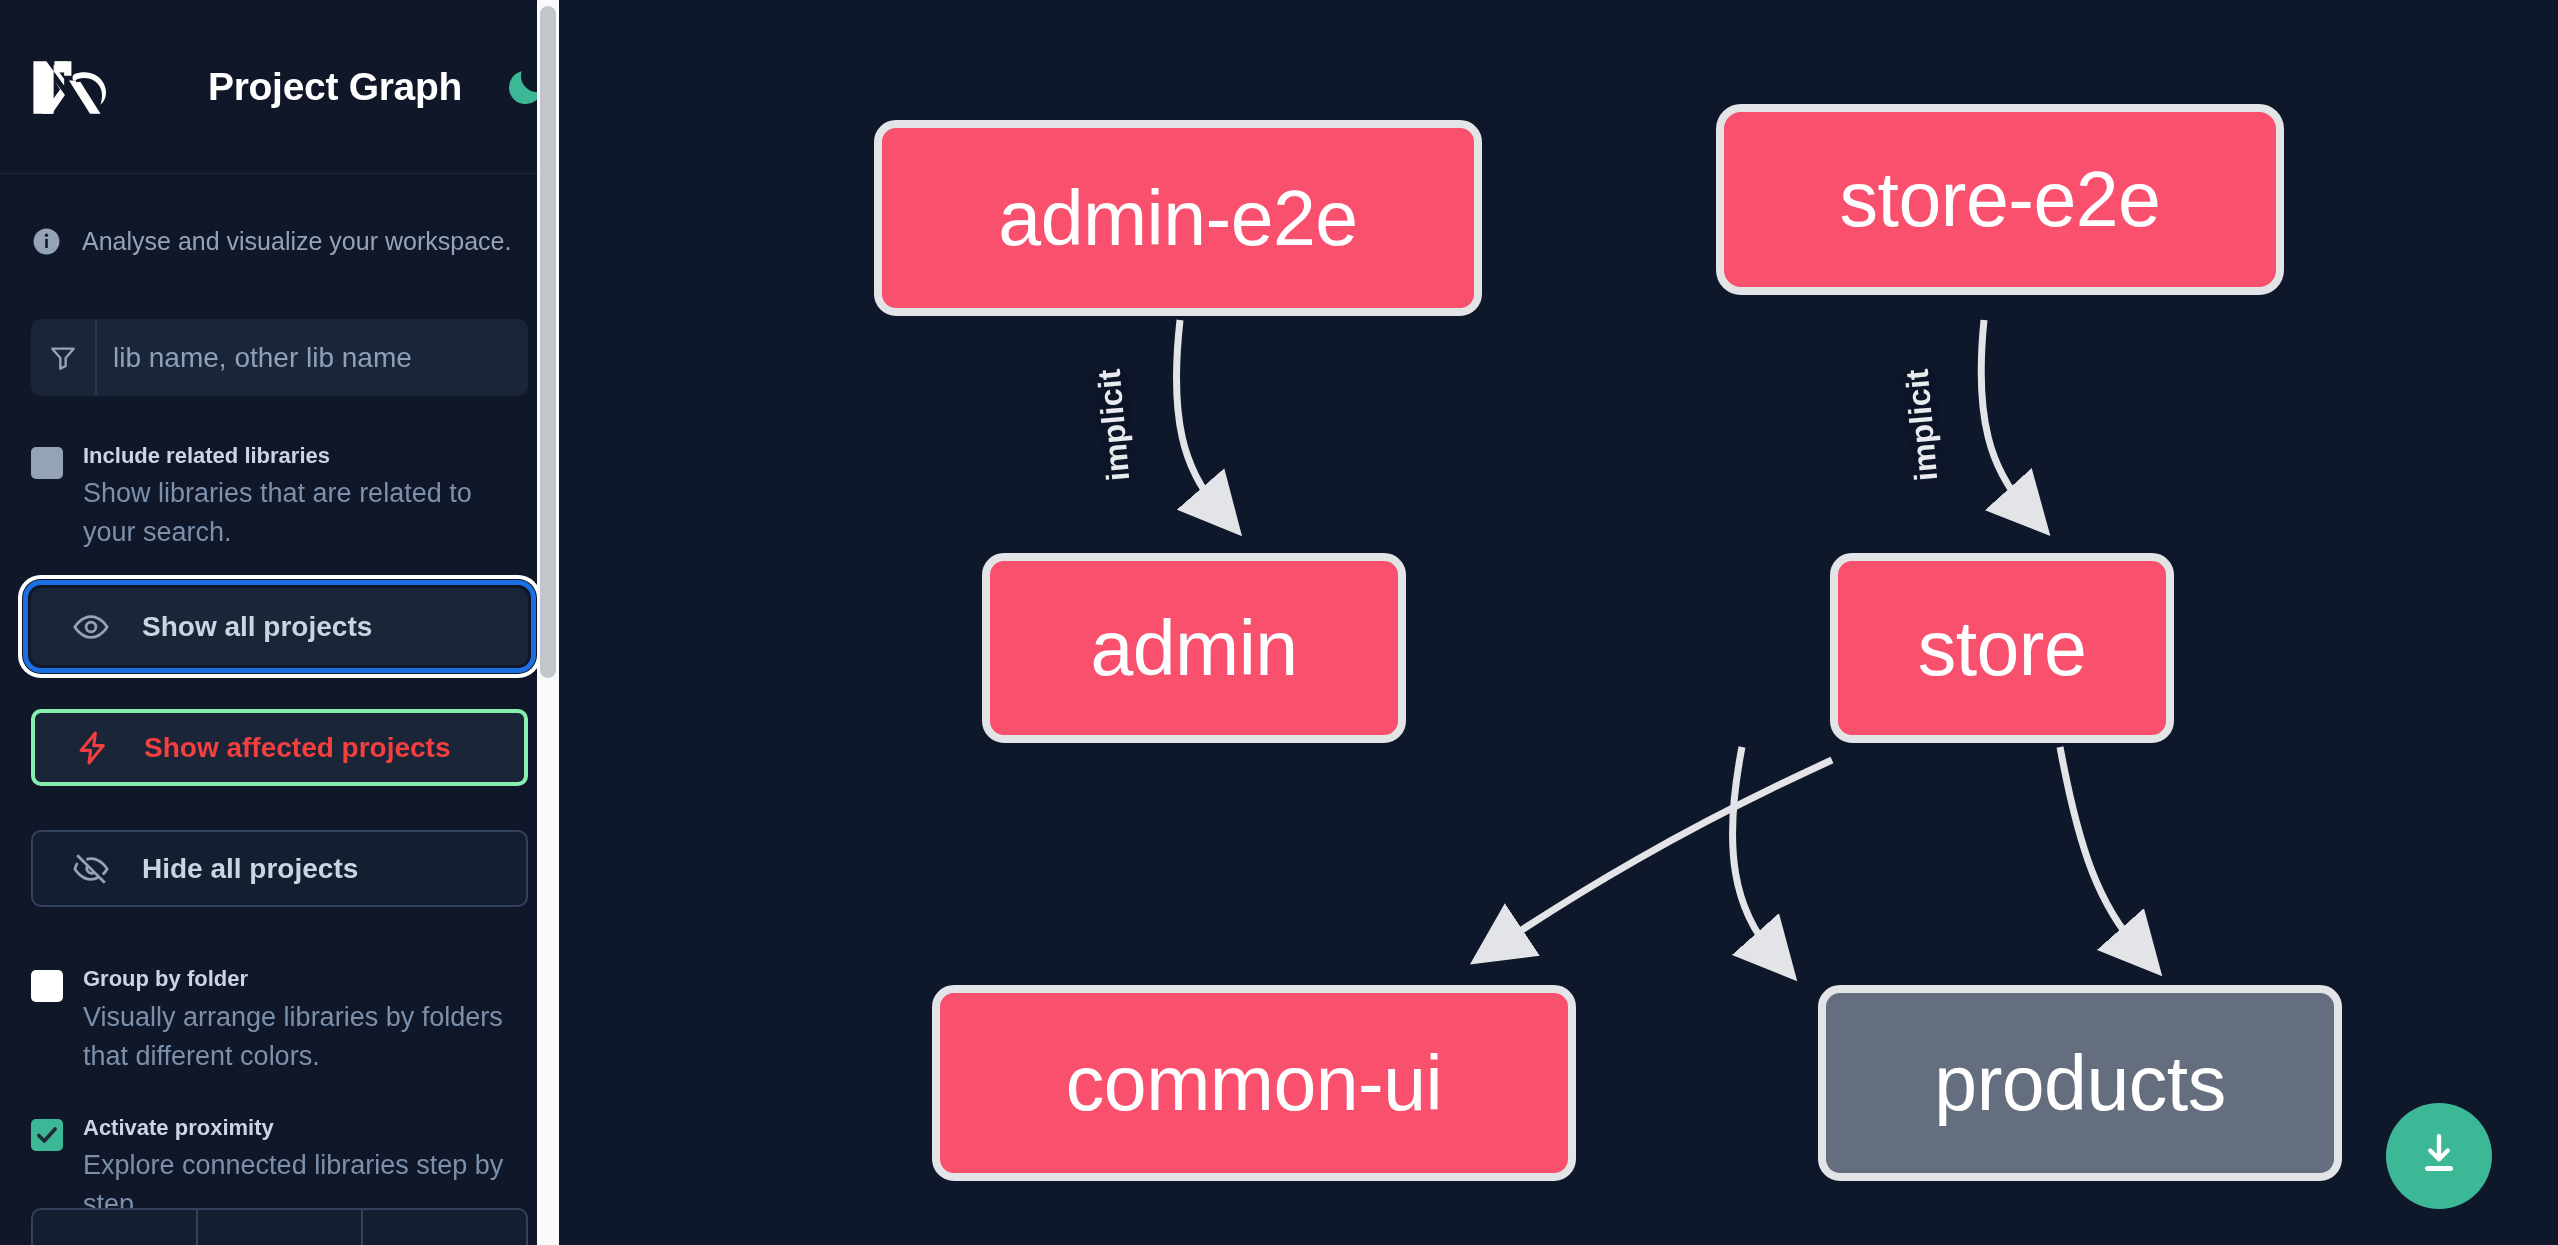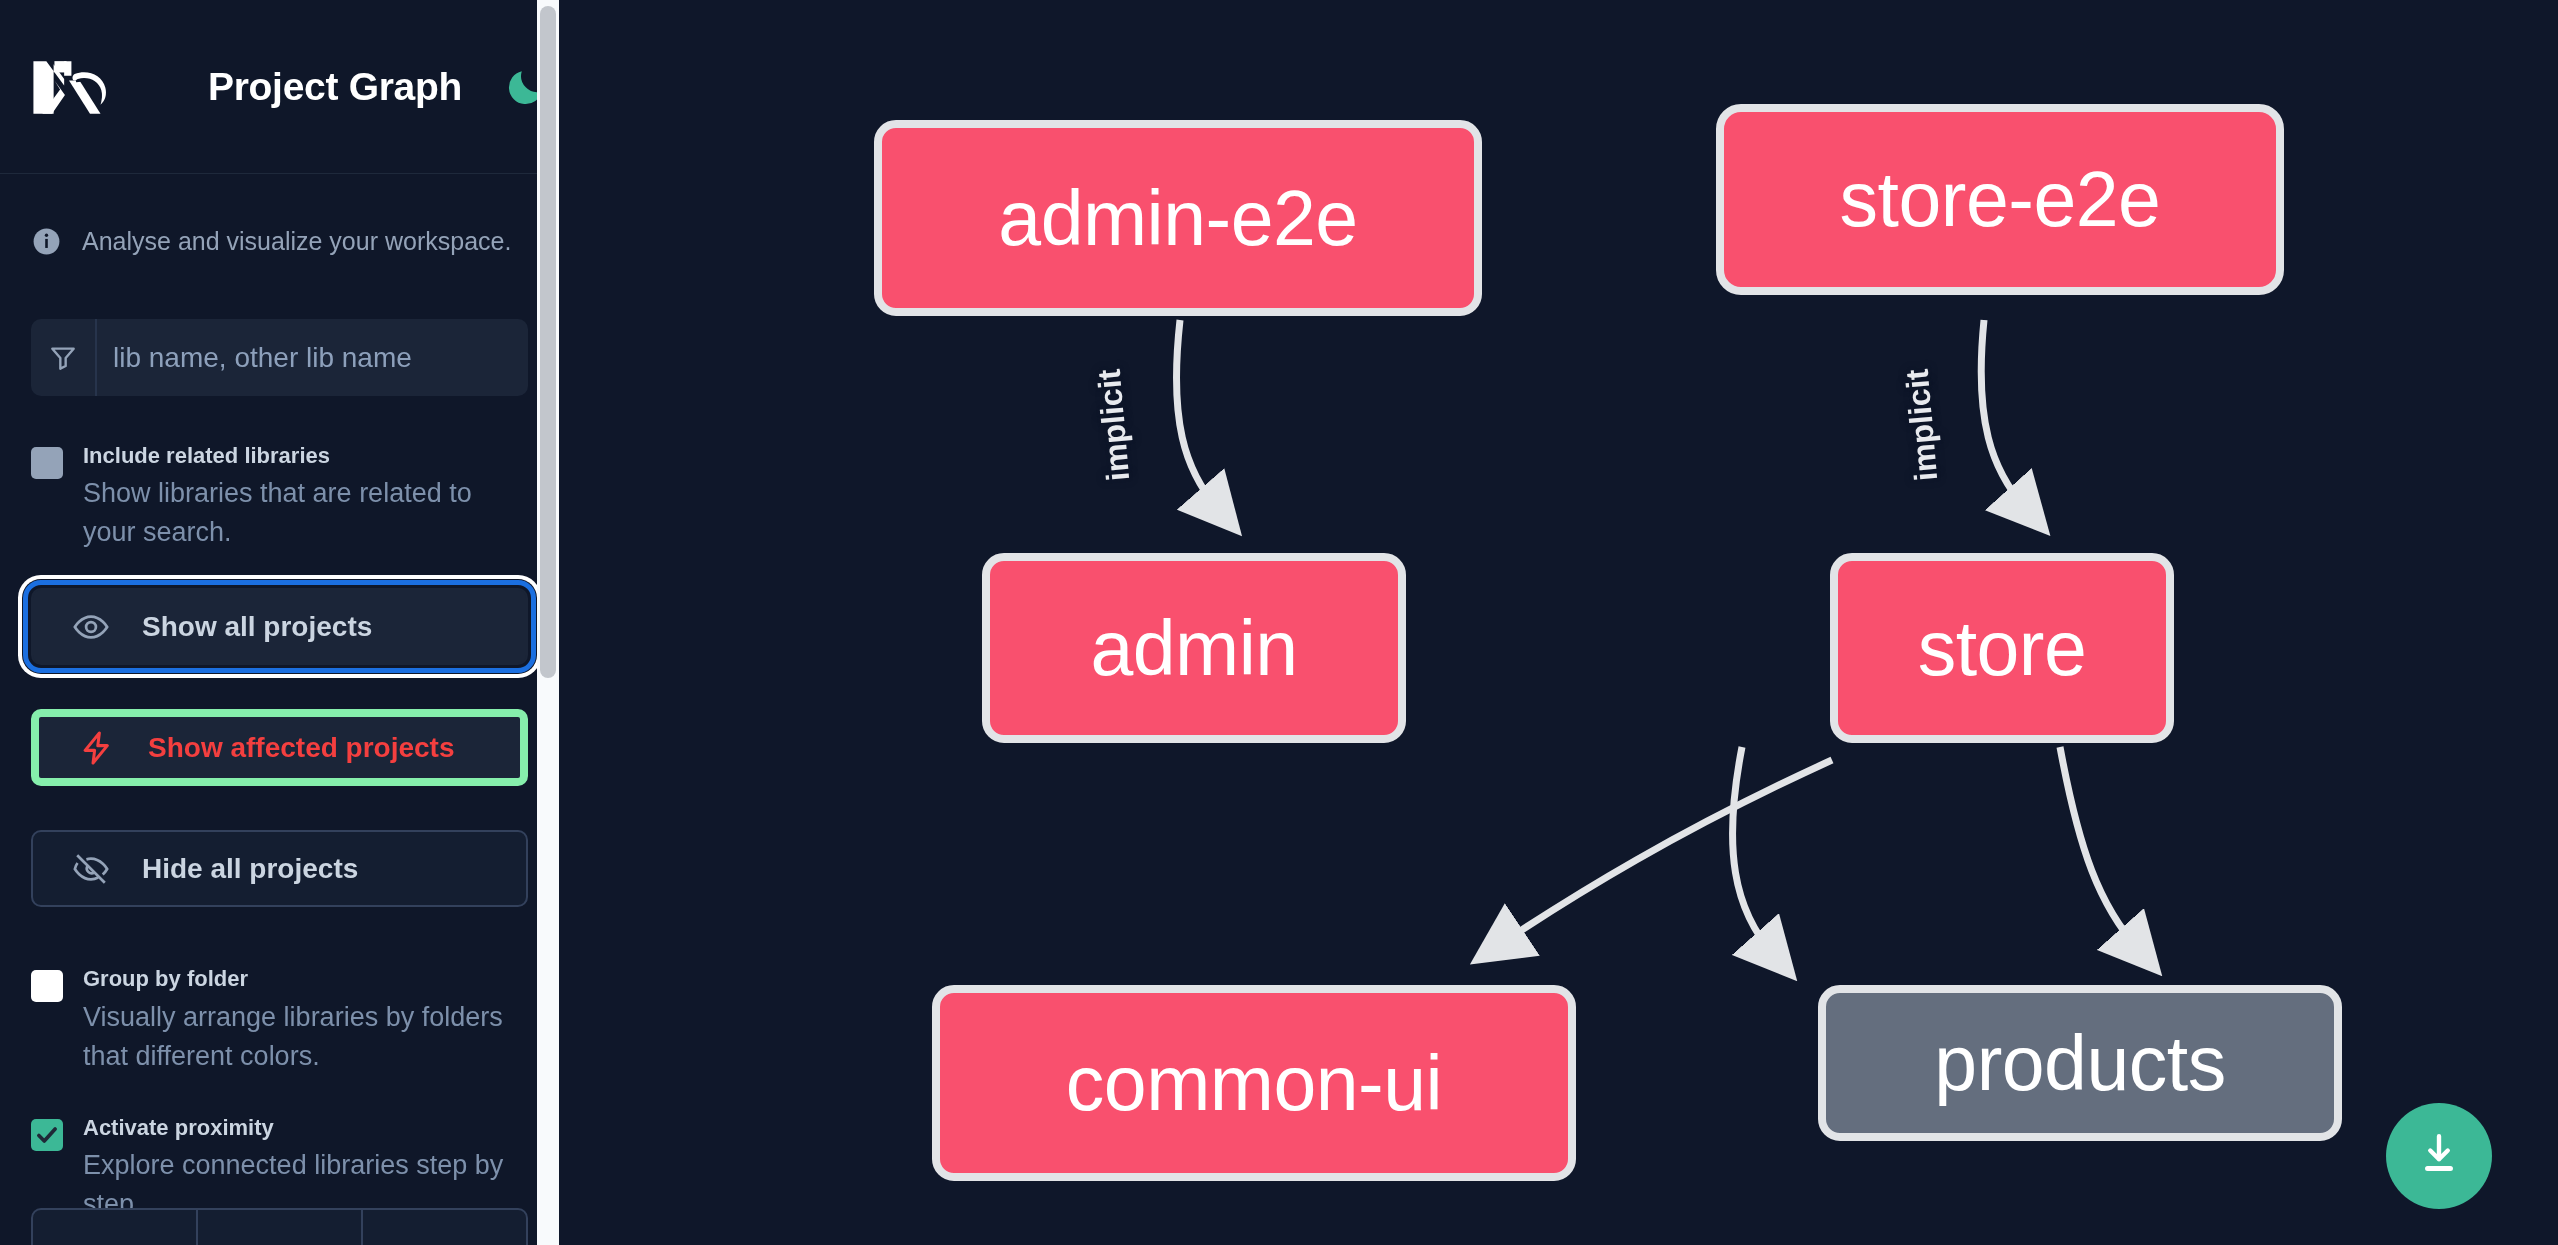--- a/index.html
+++ b/index.html
@@ -100,21 +100,21 @@
   .btn-show-all {
     margin-top: 36px;
     border: 2px solid #1b2538;
     color: #cbd5e1;
     outline: 5px solid #1b6fe0;
     outline-offset: 3px;
     box-shadow: 0 0 0 9px #0f1729, 0 0 0 13px #ffffff;
   }
   .btn-affected {
     margin-top: 44px;
-    border: 8px solid #86efac;
+    border: 4px solid #86efac;
     color: #f43f3f;
     background: #1b2538;
   }
   .btn-hide {
     margin-top: 44px;
     border: 2px solid #33415c;
     color: #cbd5e1;
     background: #141e31;
   }
   .btn .ico { width: 40px; height: 40px; flex: 0 0 40px; display:flex; align-items:center; justify-content:center; }
@@ -328,21 +328,21 @@
     </div>
     <div class="node pink" style="left:423px; top:553px; width:424px; height:190px;">
       <span>admin</span>
     </div>
     <div class="node pink" style="left:1271px; top:553px; width:344px; height:190px;">
       <span>store</span>
     </div>
     <div class="node pink" style="left:373px; top:985px; width:644px; height:196px;">
       <span>common-ui</span>
     </div>
-    <div class="node grey" style="left:1259px; top:985px; width:524px; height:156px;">
+    <div class="node grey" style="left:1259px; top:985px; width:524px; height:196px;">
       <span>products</span>
     </div>
 
     <div class="edge-label" style="left:555px; top:425px; transform:translate(-50%,-50%) rotate(-95deg);">implicit</div>
     <div class="edge-label" style="left:1363px; top:425px; transform:translate(-50%,-50%) rotate(-95deg);">implicit</div>
 
     <div id="dl-btn">
       <span>
         <svg viewBox="0 0 24 24" width="50" height="50" aria-hidden="true">
           <path fill="none" stroke="#ffffff" stroke-width="2.1" stroke-linecap="round" stroke-linejoin="round" d="M12 3.5v11m0 0 4.2-4.2M12 14.5 7.8 10.3"></path>

